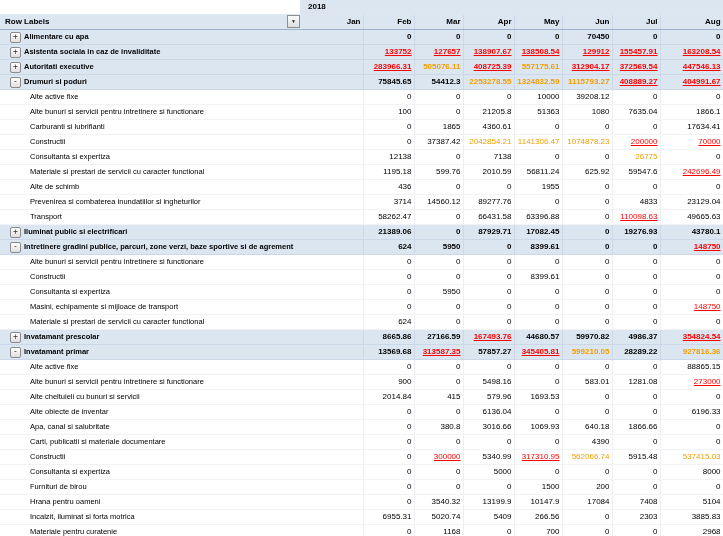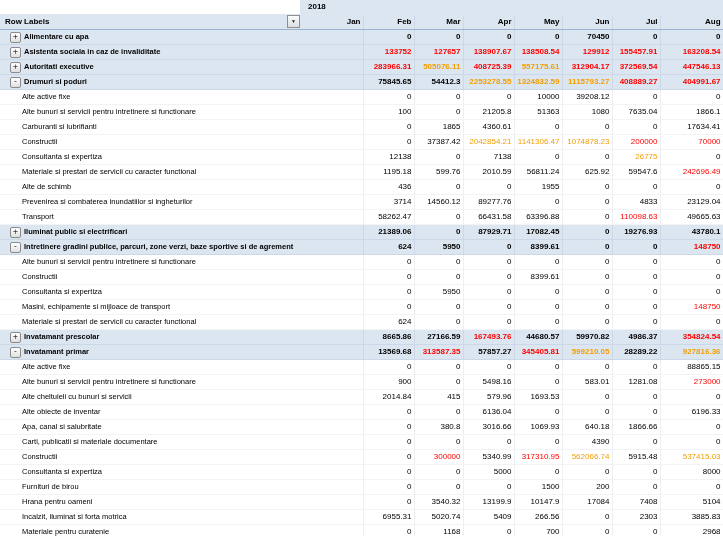--- a/index.html
+++ b/index.html
@@ -13,26 +13,26 @@
   tr.hdr-row th{height:11px;border-bottom:1px solid #9db3cd;}
   th.rowlabels{text-align:left;padding-left:5px;position:relative;}
   th.mon{text-align:right;padding-right:2px;border-right:1px solid #cdd9ea;}
   .dd{position:absolute;right:0;top:0;width:11px;height:11px;border:1px solid #8f8f8f;
       background:linear-gradient(#fdfdfd,#d9dde2);text-align:center;line-height:10px;cursor:pointer;}
   .dd .arr{font-size:5px;color:#222;}
   tbody td{height:12.56px;font-size:8px;}
   td.val{text-align:right;padding:0 2px 0 0;border-right:1px solid #eceff3;border-bottom:1px solid #f1f3f6;}
   td.lbl{text-align:left;font-size:7.5px;padding-left:10px;border-bottom:1px solid #f1f3f6;}
   tr.cat td{background:var(--band);font-weight:bold;border-bottom:1px solid #ccd8e8;border-right-color:#ccd8e8;}
-  tr.sub td.lbl{padding-left:22px;}
+  tr.sub td.lbl{padding-left:30px;}
   .exp{display:inline-block;width:9px;height:9px;border:1px solid #8a8a8a;border-radius:2px;
        background:linear-gradient(#ffffff,#e0e0e0);color:#333;font-weight:400;font-size:8px;
        line-height:7px;text-align:center;margin-right:3px;vertical-align:middle;cursor:pointer;
        font-family:"DejaVu Sans Mono",monospace;}
-  .r{color:var(--red);}
+  .r{color:var(--red);text-decoration:underline;}
   .o{color:var(--orange);}
 </style>
 </head>
 <body>
 
 <table>
   <colgroup>
     <col style="width:300px">
       <col style="width:63px">
       <col style="width:51px">

